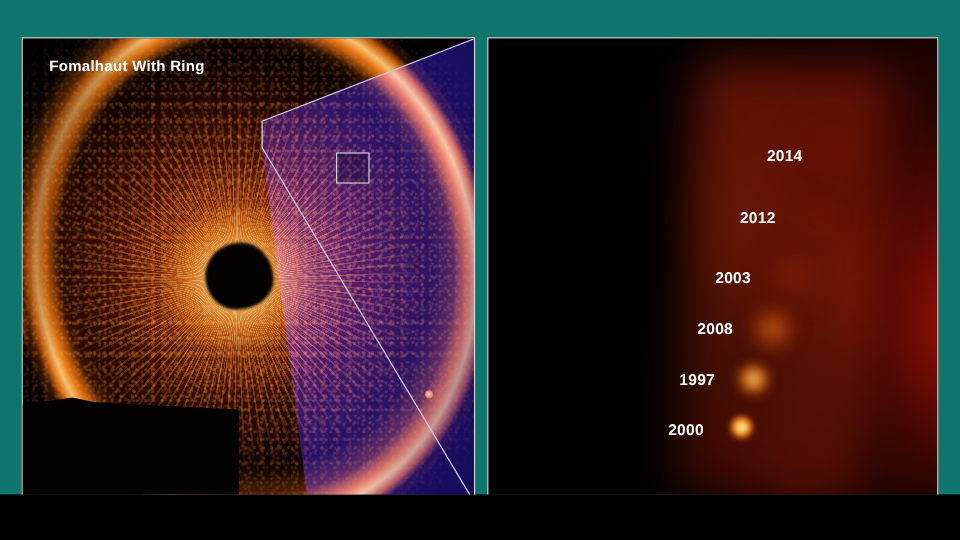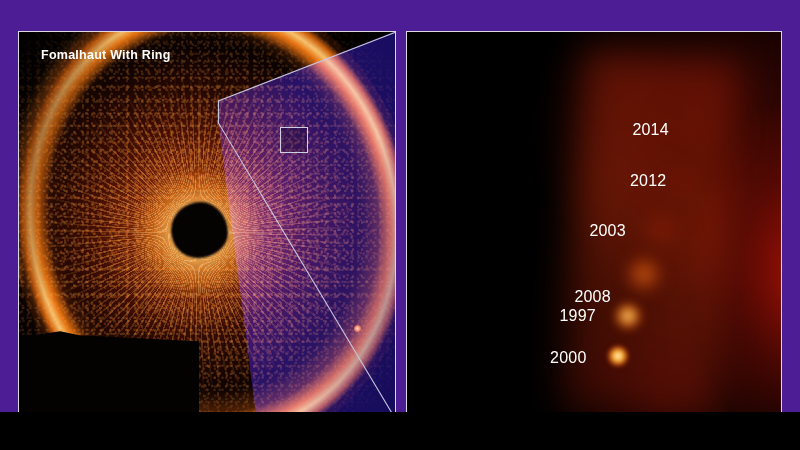--- a/index.html
+++ b/index.html
@@ -1,19 +1,19 @@
 <!DOCTYPE html>
 <html><head>
 <meta charset="utf-8">
 <style>
   html,body{margin:0;padding:0;background:#000;}
   body{width:800px;height:450px;overflow:hidden;
        font-family:"Liberation Sans",sans-serif;}
 
-  #stage{position:relative;width:800px;height:412px;background:#4c1d95;overflow:hidden;}
+  #stage{position:relative;width:800px;height:412px;background:#0f766e;overflow:hidden;}
 
   
   .panel{position:absolute;overflow:hidden;background:#000;
          border:1px solid #d9d9de;box-sizing:border-box;}
 
   
   #left-panel{left:18px;top:31px;width:378px;height:388px;}
 
   .lp-layer{position:absolute;inset:0;}
 
@@ -132,21 +132,21 @@
       radial-gradient(ellipse 30% 28% at 68% 96%, rgba(110,14,4,.4) 0%, rgba(0,0,0,0) 100%);
   }
   
   #rp-streak{
     position:absolute;left:44%;top:6%;width:42%;height:92%;
     background:linear-gradient(200deg, rgba(150,26,8,.55) 0%, rgba(196,44,10,.48) 45%, rgba(120,18,6,.35) 100%);
     filter:blur(18px);
     transform:rotate(4deg);
   }
   .blob{position:absolute;border-radius:50%;transform:translate(-50%,-50%);}
-  .yr{position:absolute;color:#fff;font-size:16px;font-weight:normal;
+  .yr{position:absolute;color:#fff;font-size:13px;font-weight:bold;
       transform:translate(-100%,-50%);white-space:nowrap;letter-spacing:.2px;}
 
   
   .title{position:absolute;color:#fff;font-size:12.5px;font-weight:bold;
          letter-spacing:.25px;line-height:16px;white-space:pre-line;}
   #left-title{left:22px;top:15px;}
   #right-title{left:20px;top:15px;}
 </style>
 </head>
 <body>
@@ -184,21 +184,21 @@
         <div class="blob" style="left: 56.5%; top: 84%; width: 21px; height: 21px; background: radial-gradient(circle, rgb(255, 251, 240) 0%, rgb(255, 179, 42) 34%, rgb(140, 34, 6) 66%, rgba(0, 0, 0, 0) 100%); opacity: 1; filter: blur(2px);"></div>
         <div class="blob" style="left: 59%; top: 73.5%; width: 27px; height: 27px; background: radial-gradient(circle, rgb(255, 243, 210) 0%, rgb(255, 155, 28) 34%, rgb(125, 29, 5) 66%, rgba(0, 0, 0, 0) 100%); opacity: 0.86; filter: blur(4.6px);"></div>
         <div class="blob" style="left: 63.5%; top: 62.6%; width: 38px; height: 38px; background: radial-gradient(circle, rgb(255, 157, 42) 0%, rgb(224, 85, 12) 34%, rgb(94, 20, 4) 66%, rgba(0, 0, 0, 0) 100%); opacity: 0.6; filter: blur(7.2px);"></div>
         <div class="blob" style="left: 68%; top: 51%; width: 52px; height: 52px; background: radial-gradient(circle, rgb(192, 54, 12) 0%, rgb(138, 31, 6) 34%, rgb(58, 11, 2) 66%, rgba(0, 0, 0, 0) 100%); opacity: 0.33; filter: blur(9.8px);"></div>
         <div class="blob" style="left: 73.5%; top: 38.5%; width: 66px; height: 66px; background: radial-gradient(circle, rgb(142, 34, 7) 0%, rgb(94, 20, 5) 34%, rgb(38, 6, 1) 66%, rgba(0, 0, 0, 0) 100%); opacity: 0.2; filter: blur(12.4px);"></div>
         <div class="blob" style="left: 79%; top: 25.5%; width: 80px; height: 80px; background: radial-gradient(circle, rgb(107, 24, 5) 0%, rgb(67, 14, 3) 34%, rgb(24, 4, 0) 66%, rgba(0, 0, 0, 0) 100%); opacity: 0.12; filter: blur(15px);"></div>
       </div>
     <div id="year-layer">
         <div class="yr" style="left: 48%; top: 84.5%;">2000</div>
         <div class="yr" style="left: 50.5%; top: 73.5%;">1997</div>
-        <div class="yr" style="left: 54.5%; top: 62.8%; margin-top: 23px;">2008</div>
+        <div class="yr" style="left: 54.5%; top: 62.8%;">2008</div>
         <div class="yr" style="left: 58.5%; top: 51.5%;">2003</div>
-        <div class="yr" style="left: 64%; top: 38.5%; margin-left: 20px;">2012</div>
+        <div class="yr" style="left: 64%; top: 38.5%;">2012</div>
         <div class="yr" style="left: 70%; top: 25.5%;">2014</div>
       </div>
 
   </div>
 
 </div>
 
 </body></html>

